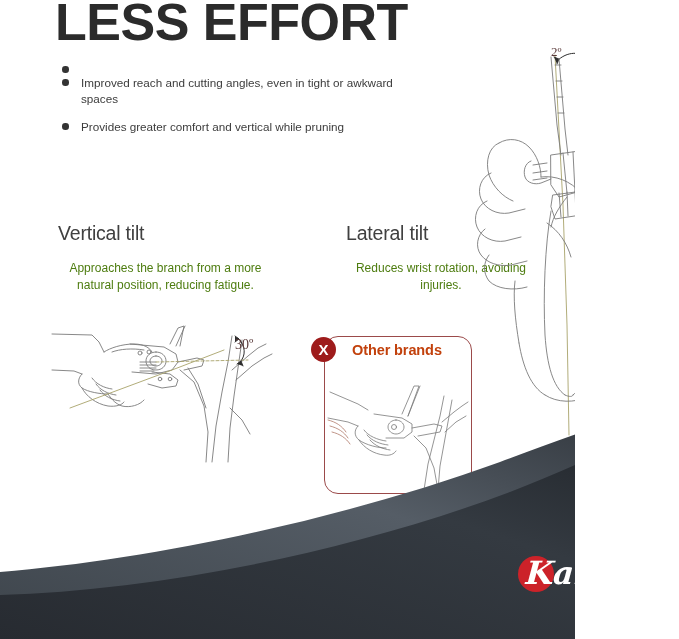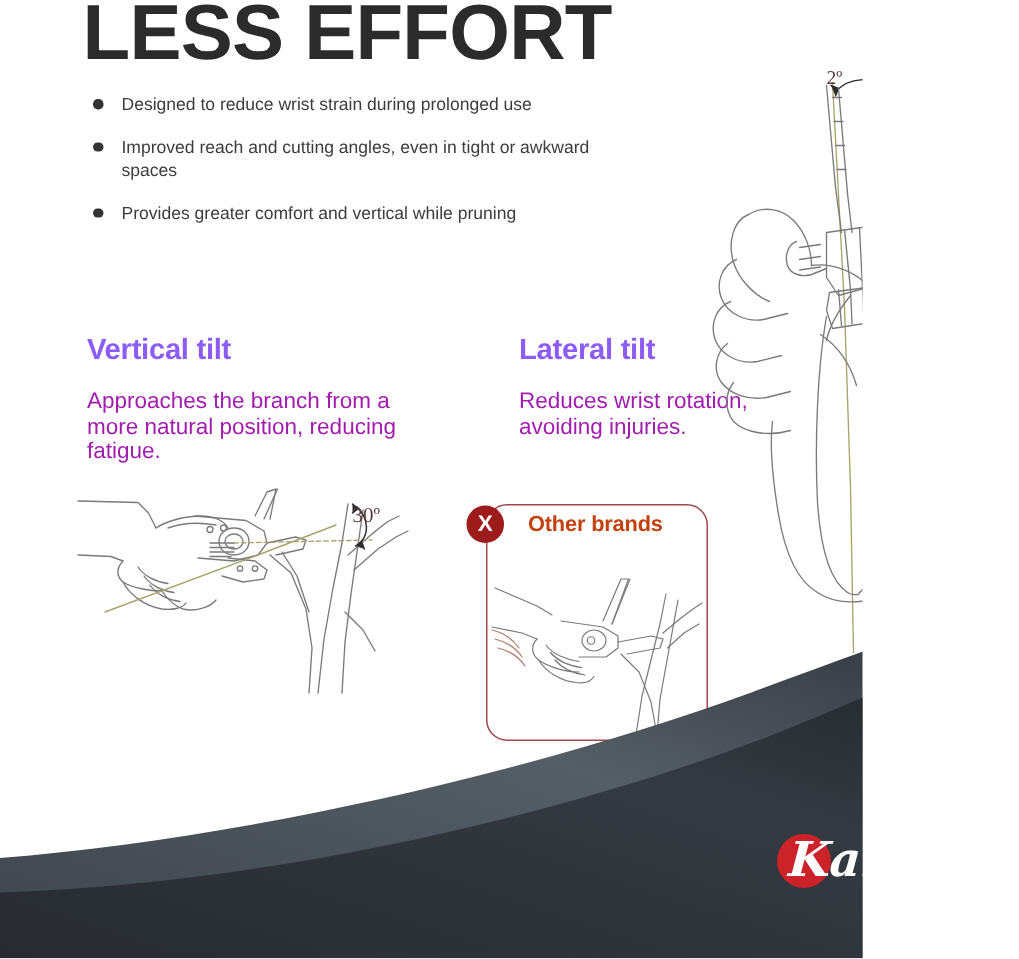--- a/index.html
+++ b/index.html
@@ -57,30 +57,31 @@
     width: 6.5px;
     height: 6.5px;
     border-radius: 50%;
     background: #333333;
   }
 
   
   .col-heading {
     position: absolute;
     font-size: 19.5px;
-    font-weight: bold;
-    color: #8b5cf6;
+    font-weight: normal;
+    color: #404040;
     letter-spacing: -0.2px;
     white-space: nowrap;
   }
   .col-body {
     position: absolute;
-    font-size: 15px;
+    font-size: 12px;
     line-height: 16.5px;
-    color: #a21caf;
+    color: #4d7c0f;
+    text-align: center;
   }
   #vertical-heading { left: 58px; top: 222px; }
   #vertical-body    { left: 58px; top: 260px; width: 215px; }
   #lateral-heading  { left: 346px; top: 222px; }
   #lateral-body     { left: 346px; top: 260px; width: 190px; }
 
   
   .illus { position: absolute; }
   .illus svg { display: block; overflow: visible; }
 
@@ -200,21 +201,20 @@
 </head>
 <body>
 
 <div id="page">
 
   <div id="page-title">LESS EFFORT</div>
 
   <ul id="bullet-list">
     <li>
       <span class="bullet-dot"></span>
-      <span>Designed to reduce wrist strain during prolonged use</span>
     </li>
     <li>
       <span class="bullet-dot"></span>
       <span>Improved reach and cutting angles, even in tight or awkward spaces</span>
     </li>
     <li>
       <span class="bullet-dot"></span>
       <span>Provides greater comfort and vertical while pruning</span>
     </li>
   </ul>

